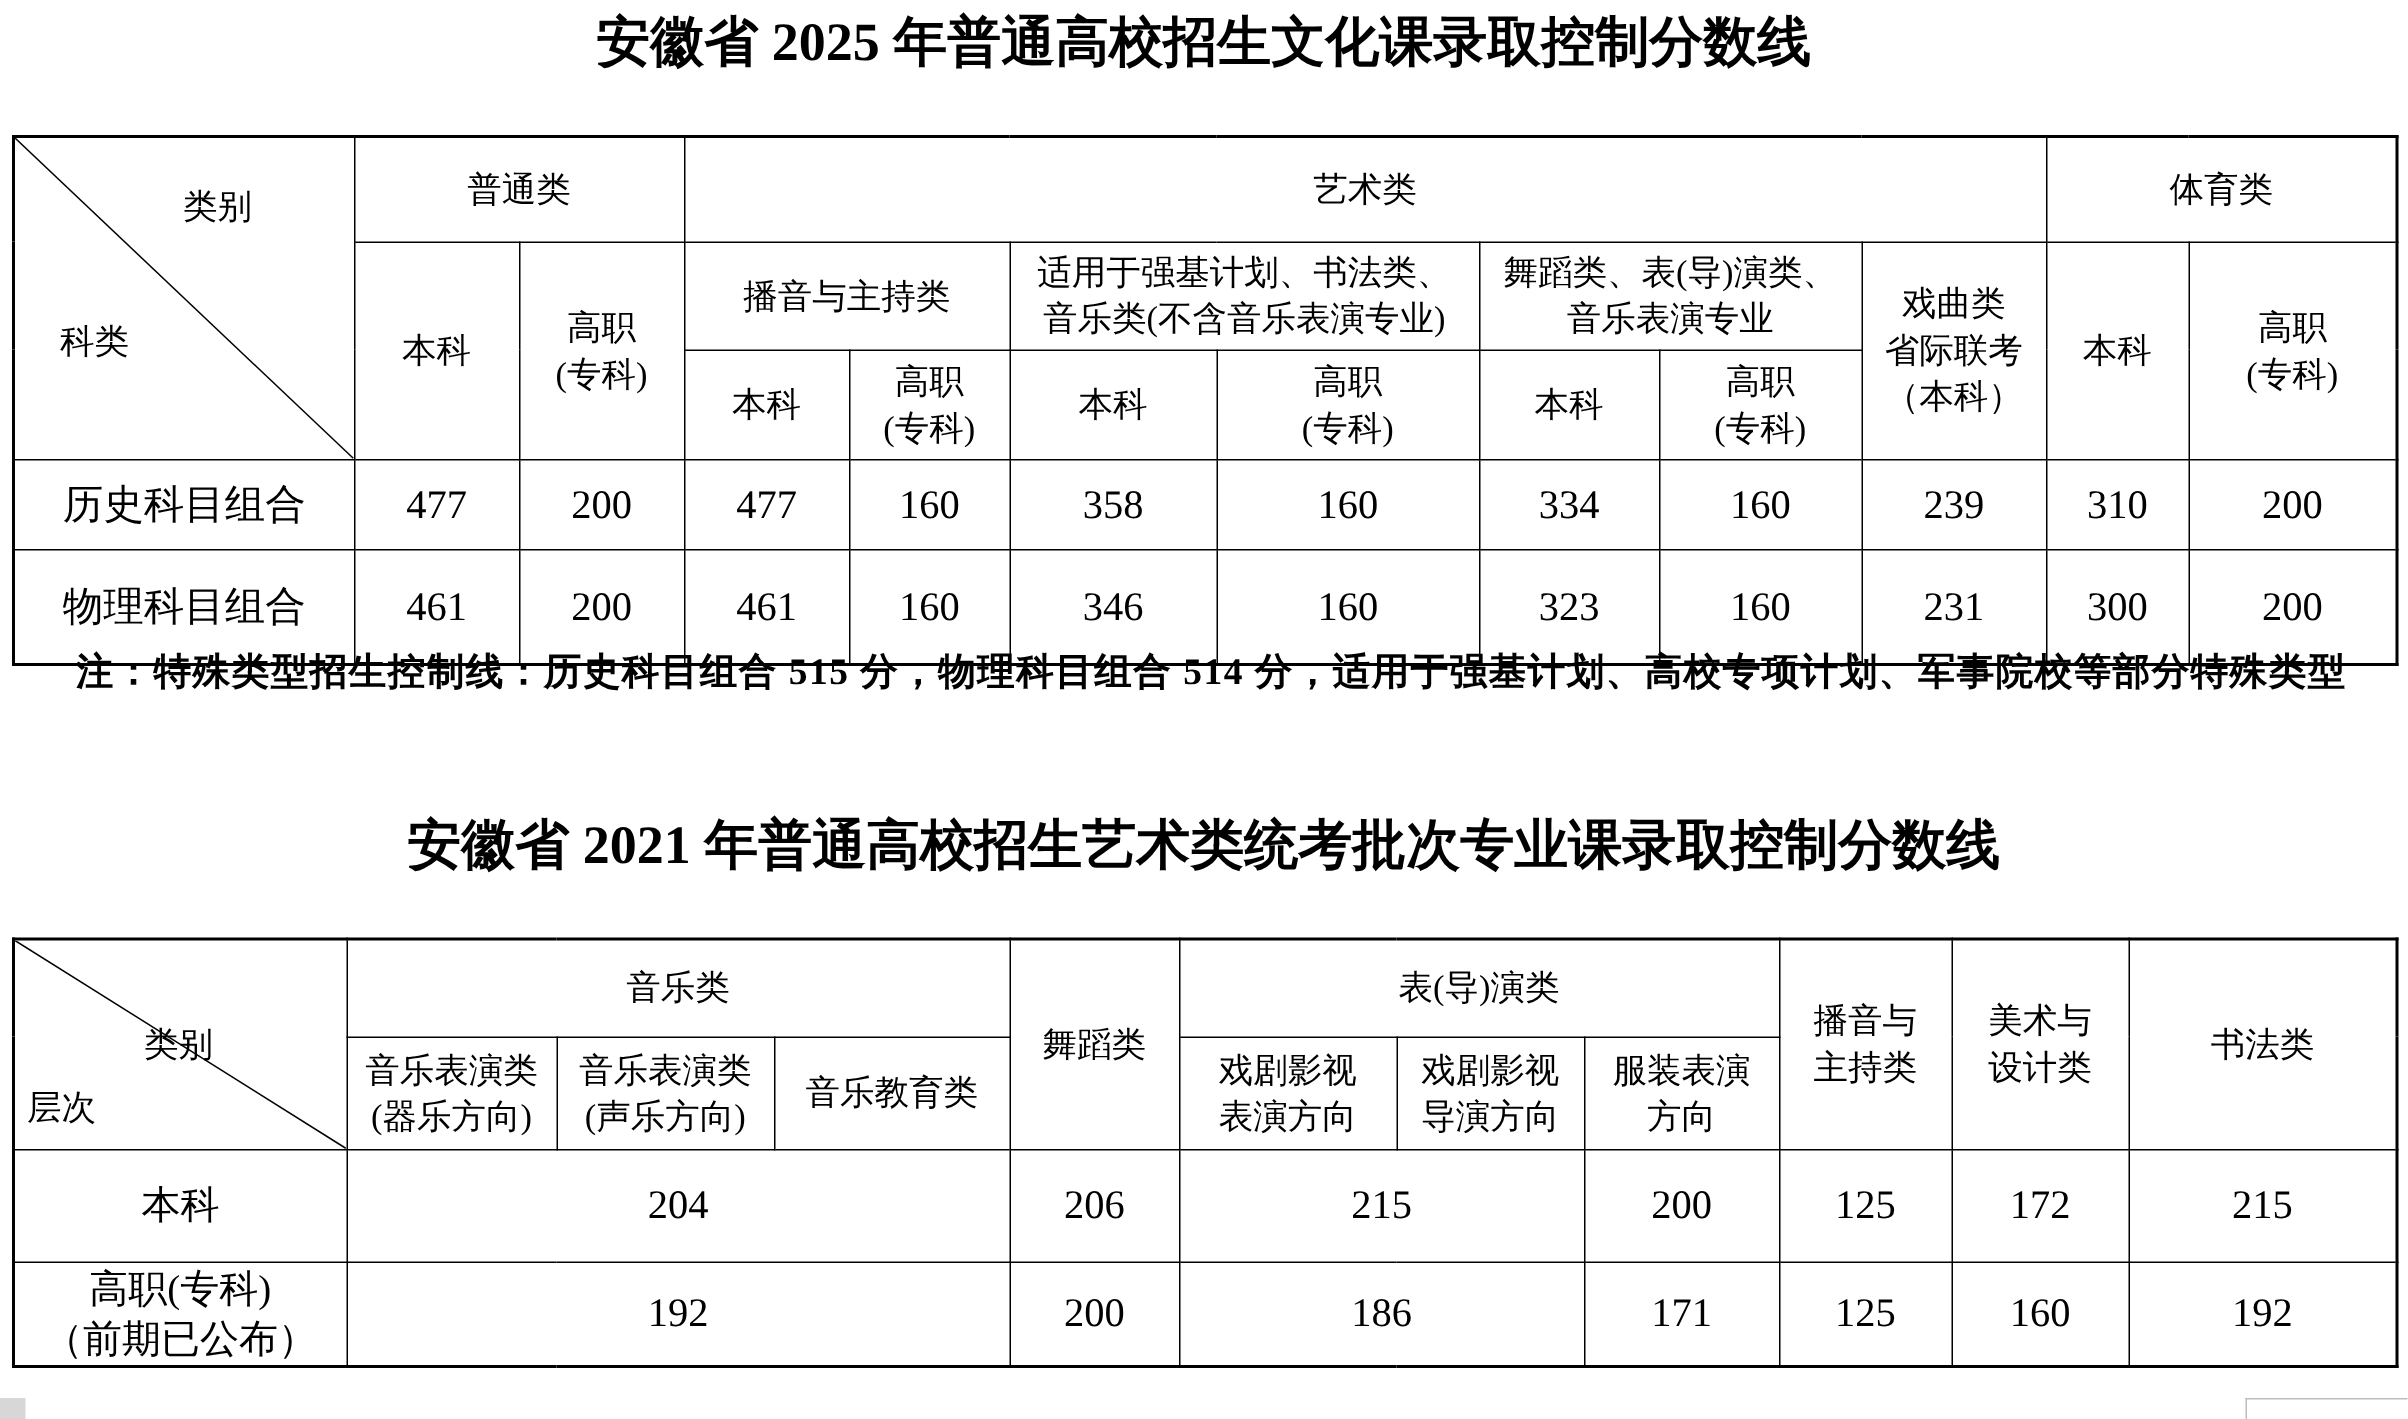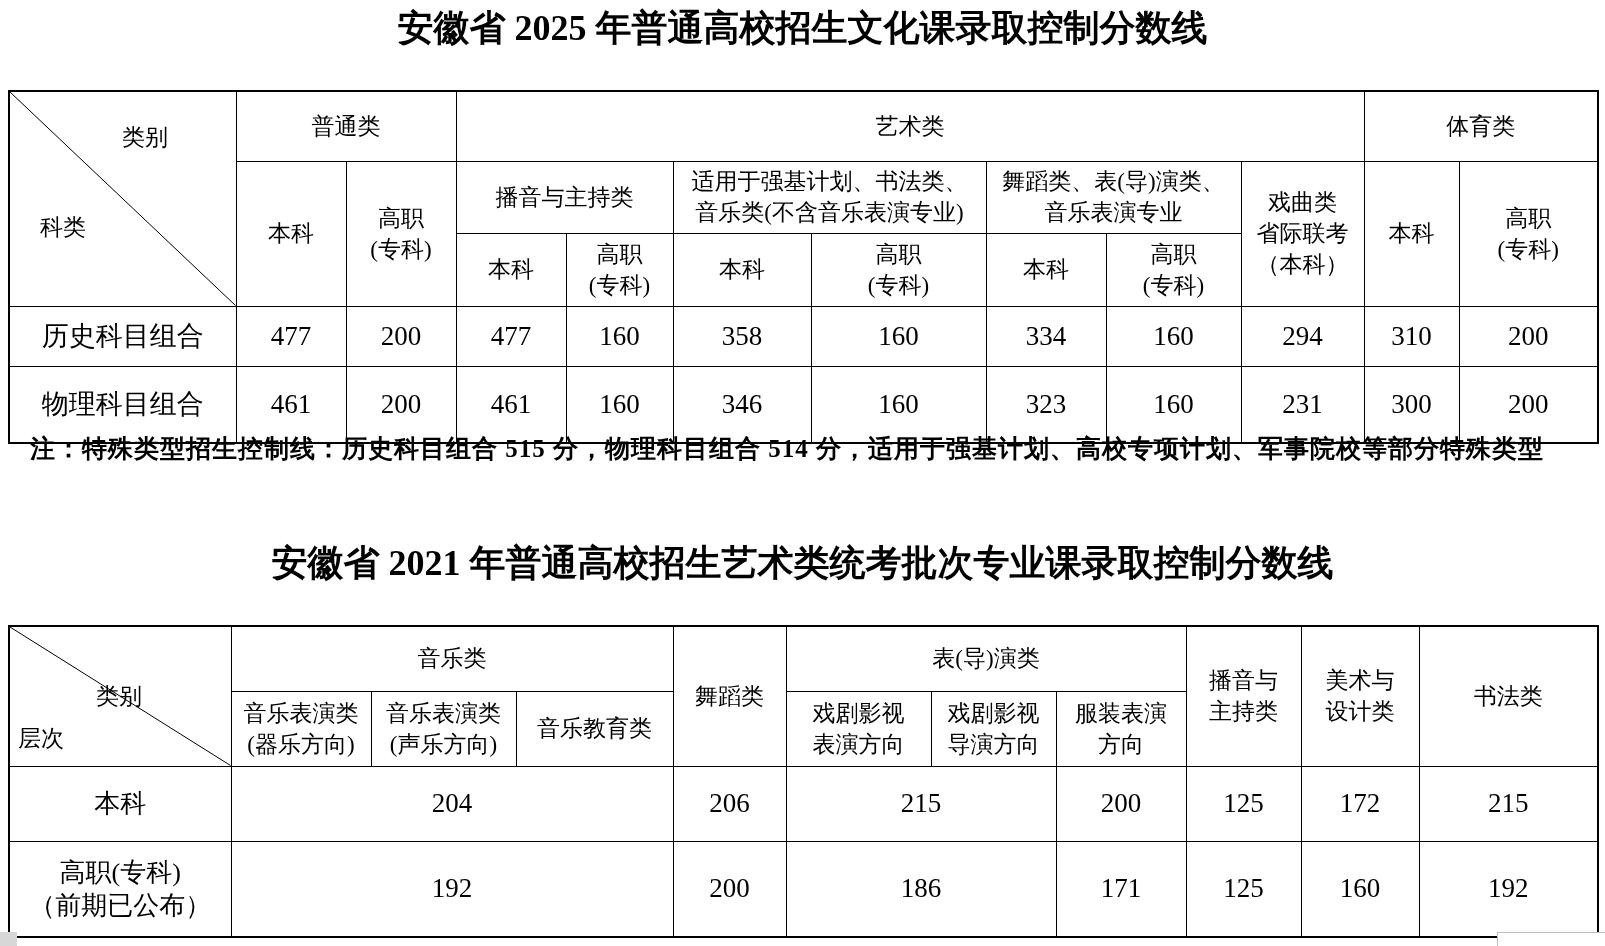--- a/index.html
+++ b/index.html
@@ -27,21 +27,21 @@
 
   .diag-cell { position:relative;margin-left:20px; }
   .diag {
     position:absolute; left:0; top:0; width:100%; height:100%; display:block;
   }
   .diag-cell .lbl { position:absolute; font-size:23px; line-height:32px; white-space:nowrap; }
 
   .note {
     position:absolute; left:30px; top:431px; width:1555px;
     font-weight:bold; font-size:25px; line-height:36px; letter-spacing:1px;
-    text-align:left;
+    text-align:center;
   }
 
   .artifact-bl {
     position:absolute; left:0; top:932px; width:17px; height:14px;
     background:#d7d7d7;
   }
   .artifact-br {
     position:absolute; left:1497px; top:932px; width:108px; height:14px;
     border-left:1px solid #bdbdbd; border-top:1px solid #bdbdbd; background:#fff;
   }
@@ -125,21 +125,21 @@
   <tr class="data-row" style="height:60px">
     <td class="row-label">历史科目组合</td>
     <td>477</td>
     <td>200</td>
     <td>477</td>
     <td>160</td>
     <td>358</td>
     <td>160</td>
     <td>334</td>
     <td>160</td>
-    <td>294</td>
+    <td>239</td>
     <td>310</td>
     <td>200</td>
   </tr>
   <tr class="data-row" style="height:77px">
     <td class="row-label">物理科目组合</td>
     <td>461</td>
     <td>200</td>
     <td>461</td>
     <td>160</td>
     <td>346</td>
@@ -221,21 +221,21 @@
   <tr class="data-row" style="height:75px">
     <td class="row-label">本科</td>
     <td colspan="3">204</td>
     <td>206</td>
     <td colspan="2">215</td>
     <td>200</td>
     <td>125</td>
     <td>172</td>
     <td>215</td>
   </tr>
-  <tr class="data-row" style="height:96px">
+  <tr class="data-row" style="height:70px">
     <td class="row-label">
       <div>高职(专科)</div>
       <div>（前期已公布）</div>
     </td>
     <td colspan="3">192</td>
     <td>200</td>
     <td colspan="2">186</td>
     <td>171</td>
     <td>125</td>
     <td>160</td>

